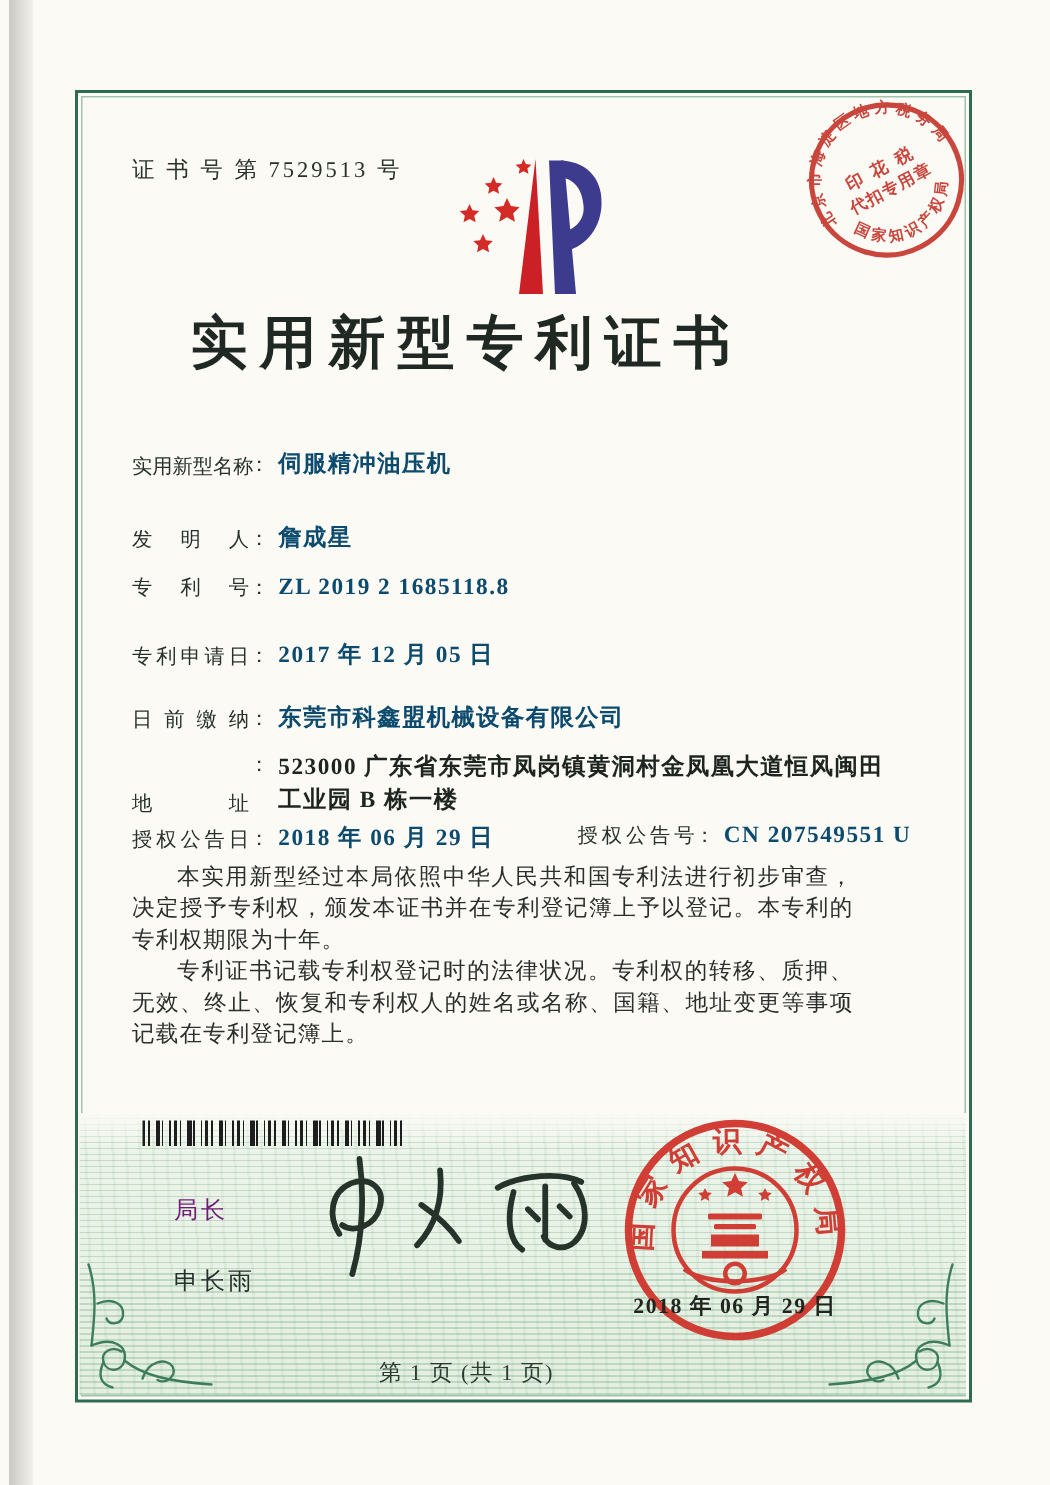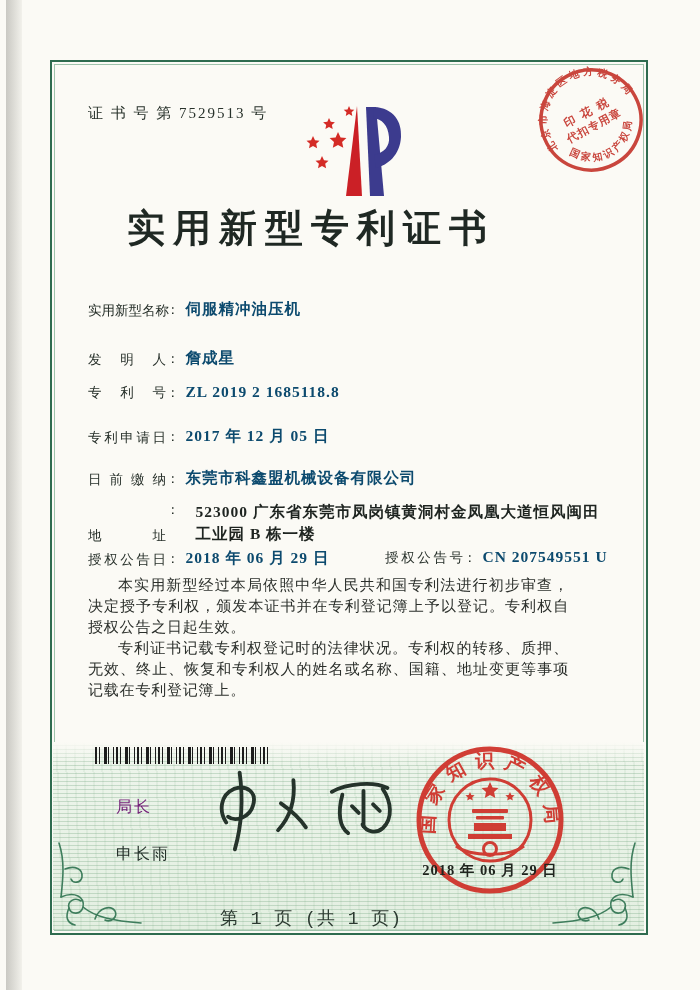--- a/index.html
+++ b/index.html
@@ -41,21 +41,21 @@
   .row{position:absolute;left:88px;font-size:14px;color:#27302a;white-space:nowrap;}
   .row .lbl{
     display:inline-block;width:78px;vertical-align:bottom;
     text-align:justify;text-align-last:justify;font-size:13.5px;letter-spacing:0;
   }
   .row .colon{font-size:13.5px;}
   .row .val{
     font-size:15.5px;font-weight:600;color:#0c4a6e;
     margin-left:6px;letter-spacing:1px;
   }
-  .addr-wrap{display:inline-block;vertical-align:top;margin-left:16px;}
+  .addr-wrap{display:inline-block;vertical-align:top;margin-left:6px;}
   .addr-line{font-size:15.5px;font-weight:600;color:#1e2420;letter-spacing:1px;line-height:22px;}
   .grant-right{position:absolute;left:297px;top:0;white-space:nowrap;}
   
   .body-text{
     position:absolute;left:88px;top:575px;width:481px;
     font-size:15px;line-height:21px;letter-spacing:.8px;
     text-align:justify;color:#2b2f2b;
   }
   .body-text p{margin:0;text-indent:2em;}
   
@@ -80,21 +80,21 @@
   .director-title{position:absolute;left:116px;top:797px;font-size:16px;letter-spacing:2px;color:#701a75;font-family:Liberation Sans, sans-serif;}
   .director-name{position:absolute;left:116px;top:828px;font-size:16px;letter-spacing:2px;color:#24302a;font-family:"Liberation Sans","DejaVu Sans",sans-serif;margin-top:16px;}
   .signature{position:absolute;left:196px;top:763px;width:214px;height:96px;}
   .agency-seal{position:absolute;left:410px;top:740px;width:160px;height:160px;opacity:.93;}
   .seal-date{
     position:absolute;left:406px;top:861px;width:168px;text-align:center;
     font-size:14.5px;letter-spacing:1px;color:#20251f;font-weight:600;
   }
   .page-info{
     position:absolute;left:50px;top:906px;width:522px;text-align:center;
-    font-size:18px;letter-spacing:1px;color:#2c3a31;font-family:Liberation Mono, monospace;
+    font-size:15px;letter-spacing:1px;color:#2c3a31;
   }
   .flourish{position:absolute;width:92px;height:90px;}
   .flourish.left{left:55px;top:839px;}
   .flourish.right{left:547px;top:839px;transform:scaleX(-1);}
 </style>
 </head>
 <body>
 
 <div class="page">
 
@@ -158,21 +158,21 @@
   </div>
   <div class="row" style="top:501px">
     <span class="lbl">地址</span><span class="colon">：</span><span class="addr-wrap"><span class="addr-line" style="display:block">523000 广东省东莞市凤岗镇黄洞村金凤凰大道恒风闽田</span><span class="addr-line" style="display:block">工业园 B 栋一楼</span></span>
   </div>
   <div class="row" style="top:548px;width:520px">
     <span class="lbl">授权公告日</span><span class="colon">：</span><span class="val">2018 年 06 月 29 日</span>
     <span class="grant-right"><span class="lbl">授权公告号</span><span class="colon">：</span><span class="val">CN 207549551 U</span></span>
   </div>
 
   <div class="body-text">
-    <p>本实用新型经过本局依照中华人民共和国专利法进行初步审查，决定授予专利权，颁发本证书并在专利登记簿上予以登记。专利权自授权公告之日起生效。</p>
+    <p>本实用新型经过本局依照中华人民共和国专利法进行初步审查，决定授予专利权，颁发本证书并在专利登记簿上予以登记。本专利的专利权期限为十年。</p>
     <p>专利证书记载专利权登记时的法律状况。专利权的转移、质押、无效、终止、恢复和专利权人的姓名或名称、国籍、地址变更等事项记载在专利登记簿上。</p>
   </div>
 
   <div class="panel"></div>
 
   <svg class="flourish left" viewBox="0 0 92 90">
     <g fill="none" stroke="#3e7d5c" stroke-width="1.6" stroke-linecap="round">
       <path d="M4,4 C10,22 8,40 6,58"></path>
       <path d="M6,58 C20,52 30,58 28,68 C26,76 16,76 14,69 C12,62 20,58 26,62"></path>
       <path d="M28,68 C40,78 58,82 86,84"></path>

